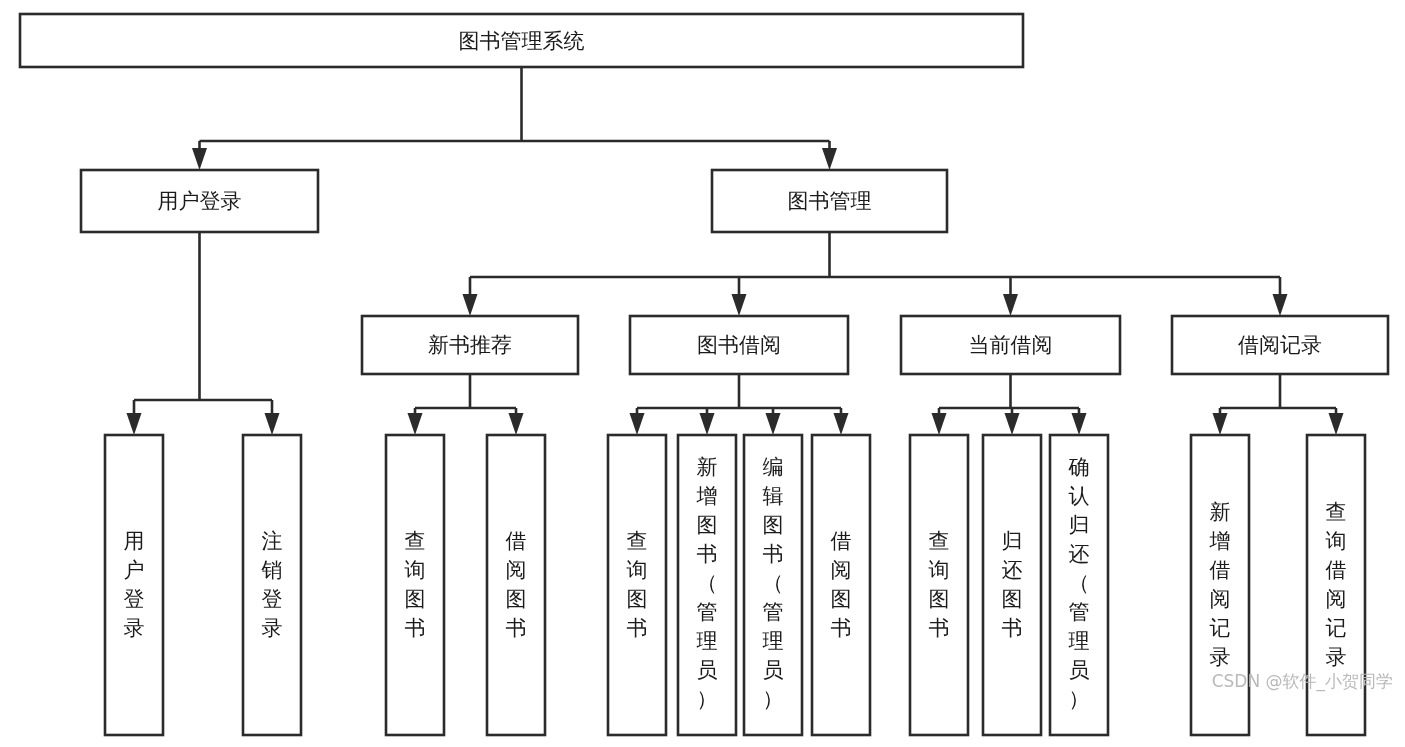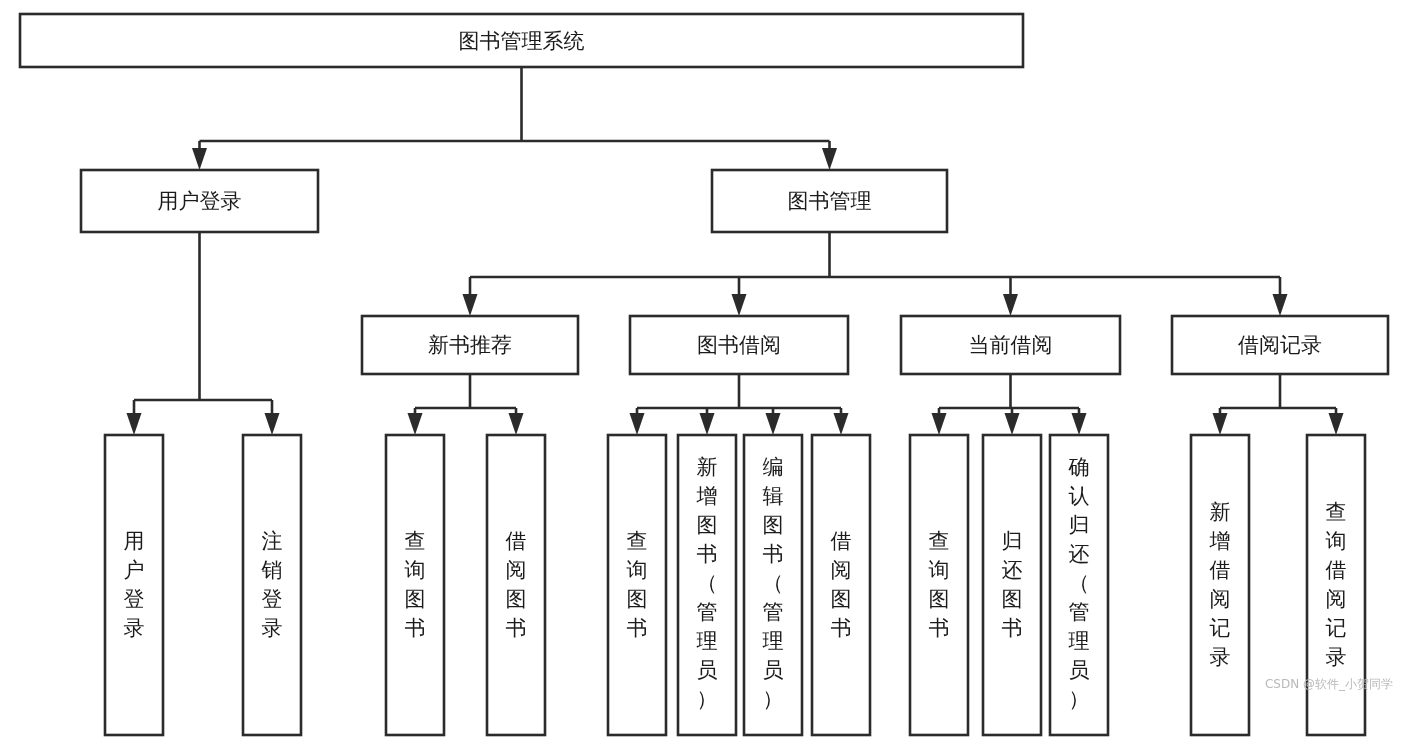--- a/index.html
+++ b/index.html
@@ -45,21 +45,21 @@
   }
   .edge-arrow {
     fill: #2b2b2b;
     stroke: none;
   }
   .watermark {
     position: absolute;
     right: 12px;
     bottom: 6px;
     font-family: "DejaVu Sans", "Liberation Sans", sans-serif;
-    font-size: 12px;
+    font-size: 17px;
     color: #b9b9b9;
     white-space: nowrap;
     pointer-events: none;
     user-select: none;
   }
 </style>
 </head>
 <body>
 
 <div id="diagram-root">

